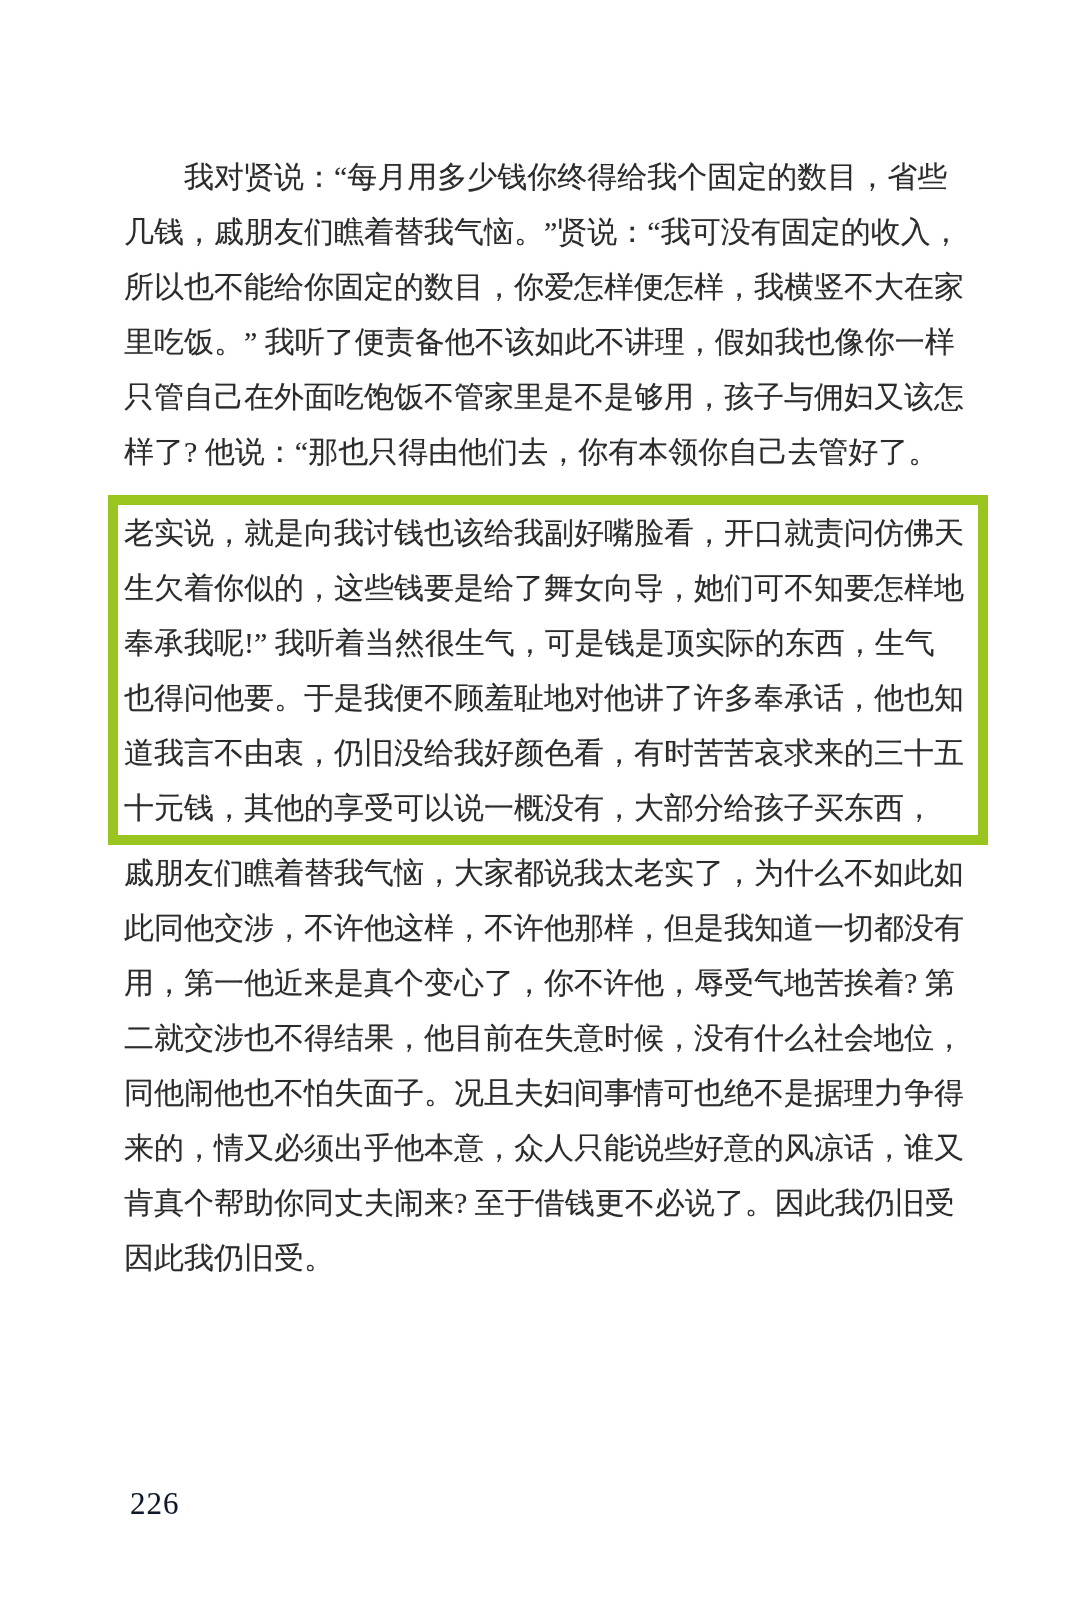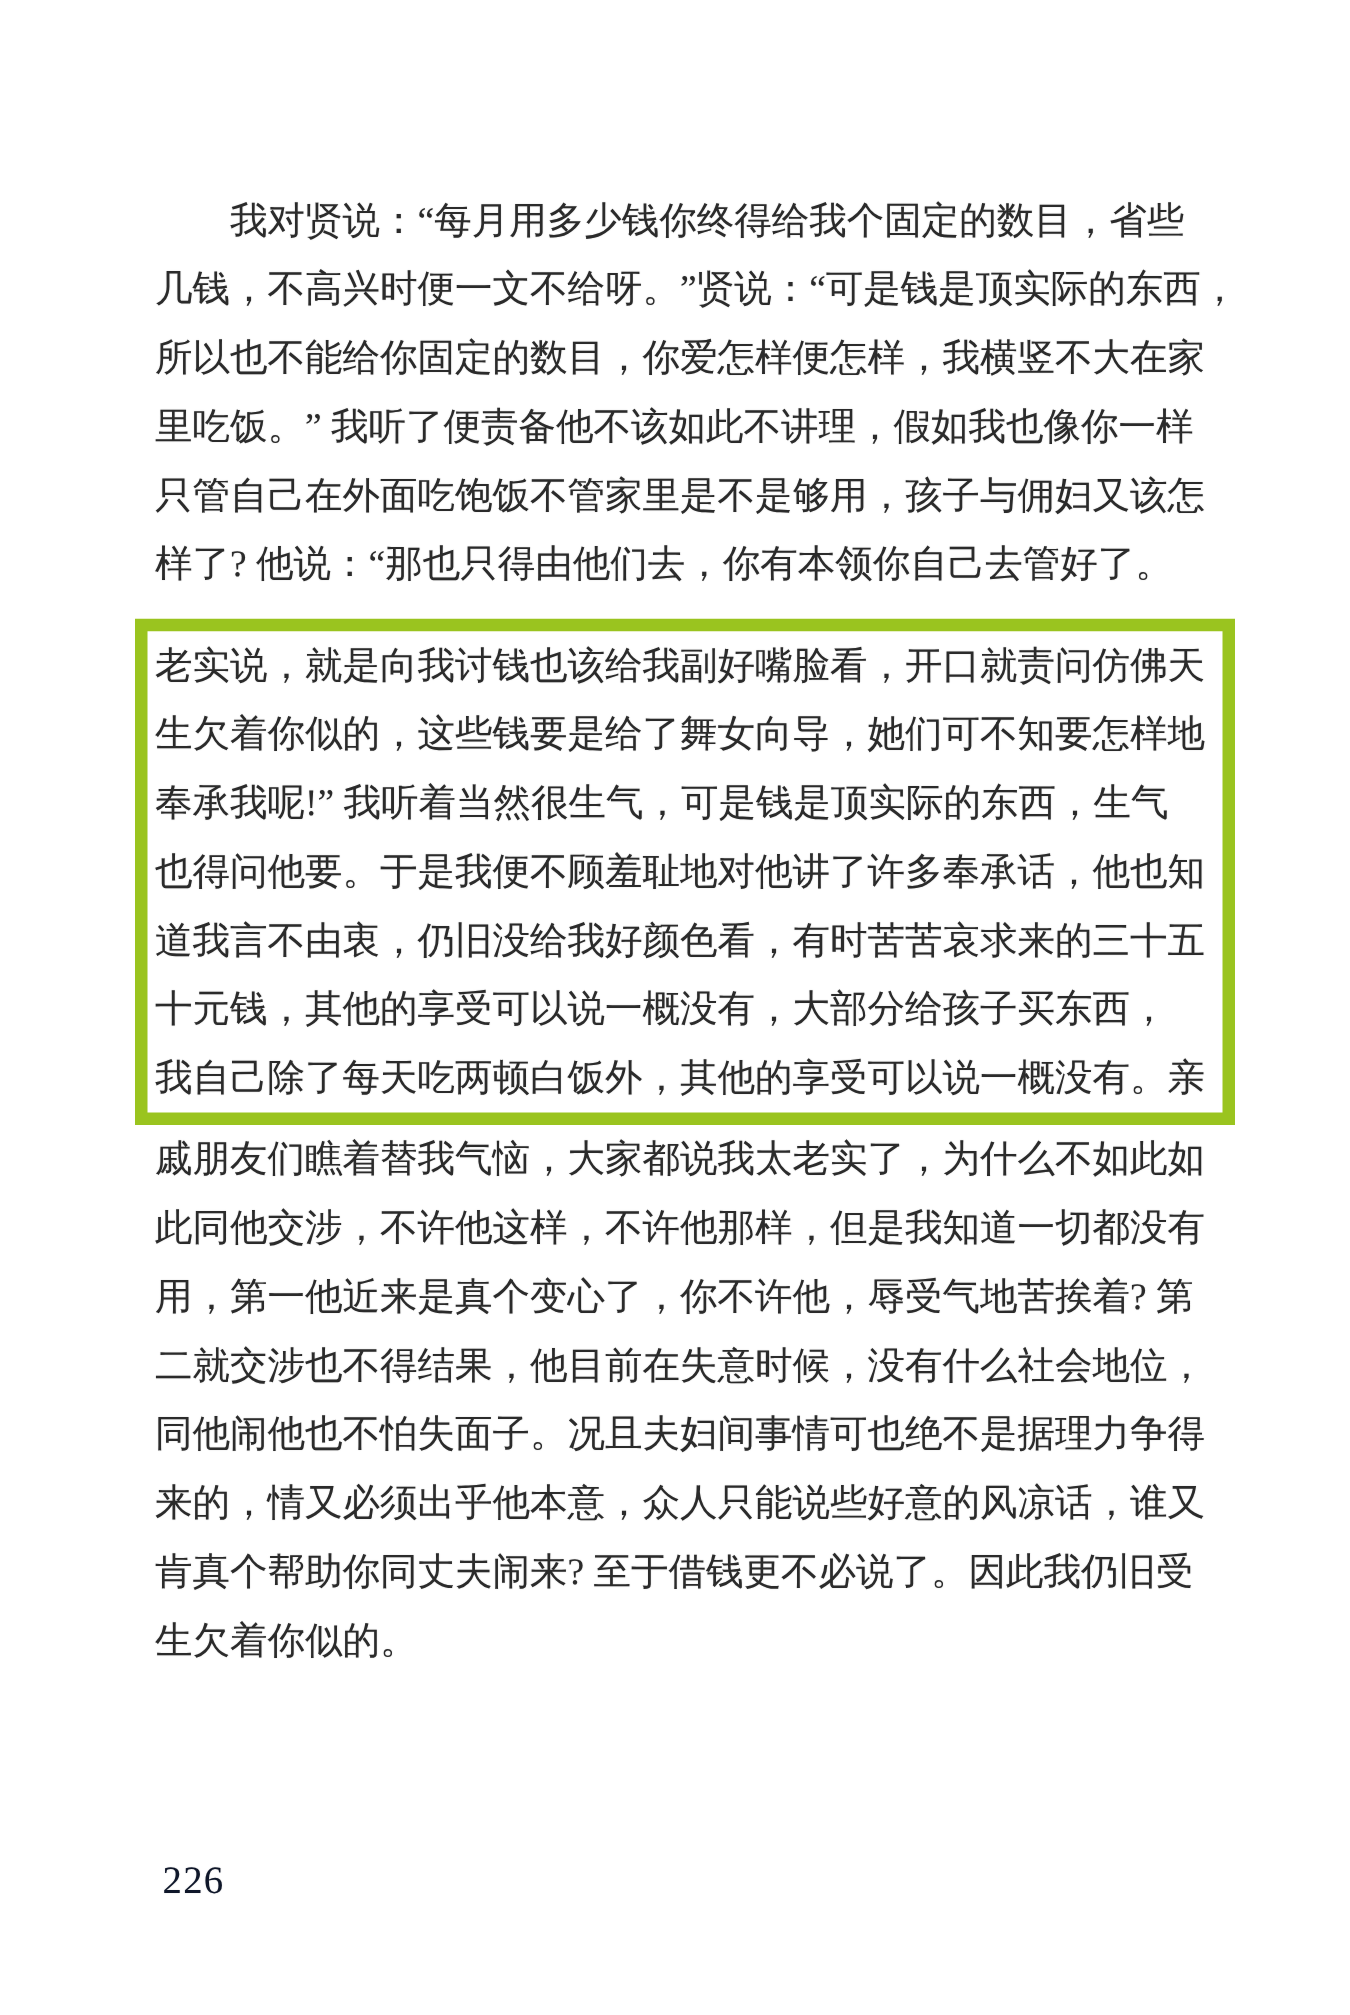--- a/index.html
+++ b/index.html
@@ -55,44 +55,43 @@
   }
 </style>
 </head>
 <body>
 
 <div class="page">
 
   <div class="text-block">
 
     <div class="line indent">我对贤说：“每月用多少钱你终得给我个固定的数目，省些</div>
-    <div class="line">几钱，不高兴时便一文不给呀。”贤说：“可是钱是顶实际的东西，</div>
+    <div class="line">几钱，戚朋友们瞧着替我气恼。”贤说：“我可没有固定的收入，</div>
     <div class="line">所以也不能给你固定的数目，你爱怎样便怎样，我横竖不大在家</div>
     <div class="line">里吃饭。” 我听了便责备他不该如此不讲理，假如我也像你一样</div>
     <div class="line">只管自己在外面吃饱饭不管家里是不是够用，孩子与佣妇又该怎</div>
     <div class="line">样了? 他说：“那也只得由他们去，你有本领你自己去管好了。</div>
 
     <div class="highlight-box">
       <div class="line">老实说，就是向我讨钱也该给我副好嘴脸看，开口就责问仿佛天</div>
       <div class="line">生欠着你似的，这些钱要是给了舞女向导，她们可不知要怎样地</div>
       <div class="line">奉承我呢!” 我听着当然很生气，可是钱是顶实际的东西，生气</div>
       <div class="line">也得问他要。于是我便不顾羞耻地对他讲了许多奉承话，他也知</div>
       <div class="line">道我言不由衷，仍旧没给我好颜色看，有时苦苦哀求来的三十五</div>
       <div class="line">十元钱，其他的享受可以说一概没有，大部分给孩子买东西，</div>
-      <div class="line">我自己除了每天吃两顿白饭外，其他的享受可以说一概没有。亲</div>
     </div>
 
     <div class="line">戚朋友们瞧着替我气恼，大家都说我太老实了，为什么不如此如</div>
     <div class="line">此同他交涉，不许他这样，不许他那样，但是我知道一切都没有</div>
     <div class="line">用，第一他近来是真个变心了，你不许他，辱受气地苦挨着? 第</div>
     <div class="line">二就交涉也不得结果，他目前在失意时候，没有什么社会地位，</div>
     <div class="line">同他闹他也不怕失面子。况且夫妇间事情可也绝不是据理力争得</div>
     <div class="line">来的，情又必须出乎他本意，众人只能说些好意的风凉话，谁又</div>
     <div class="line">肯真个帮助你同丈夫闹来? 至于借钱更不必说了。因此我仍旧受</div>
-    <div class="line">生欠着你似的。</div>
+    <div class="line">因此我仍旧受。</div>
 
   </div>
 
   <div class="page-number">226</div>
 
   <div class="edge-line"></div>
 
 </div>
 
 </body></html>

